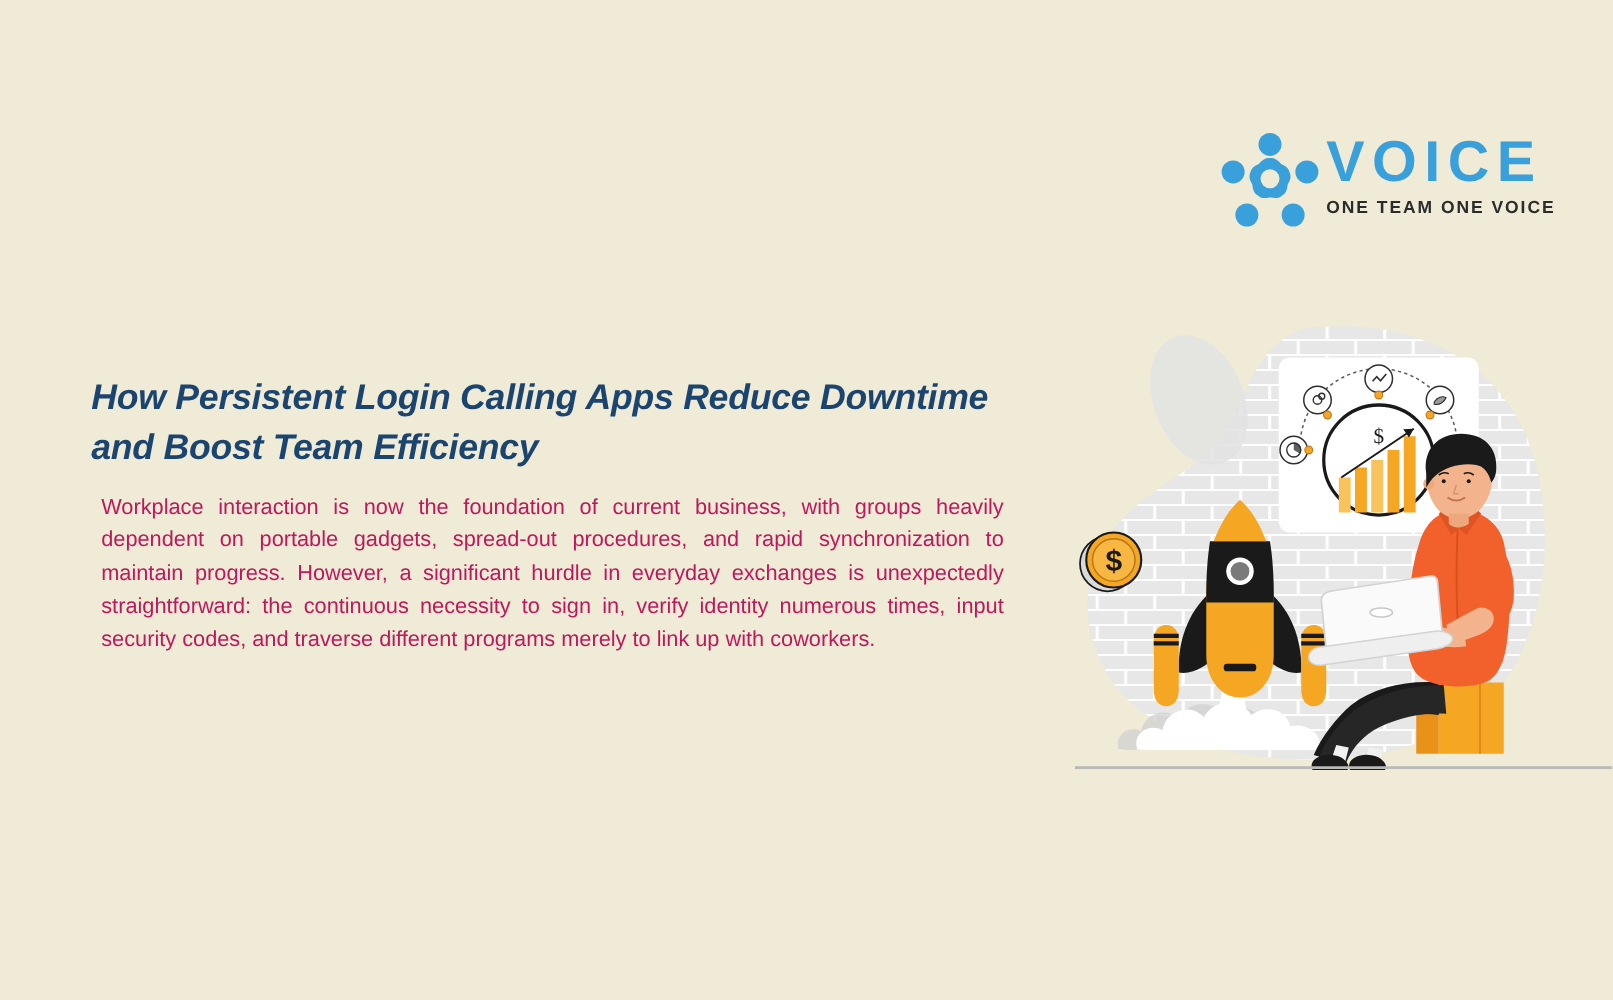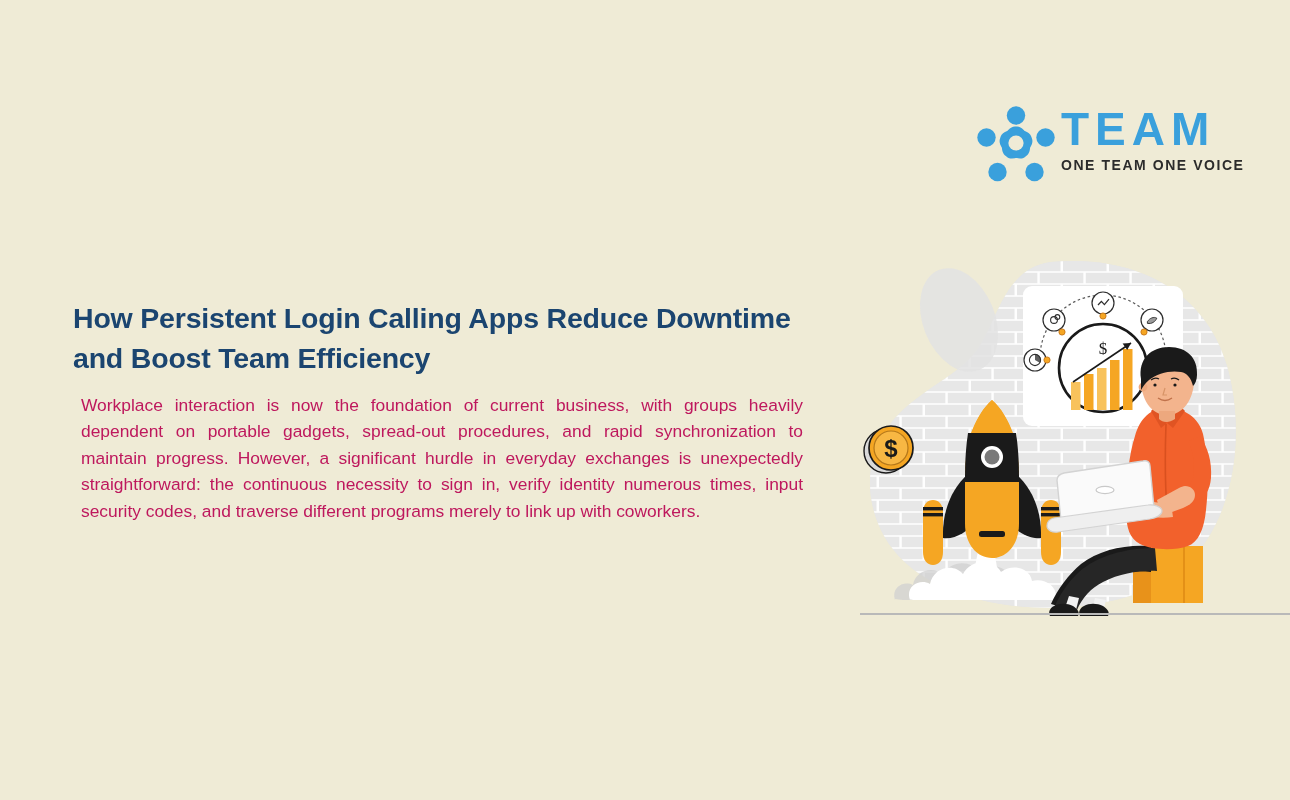--- a/index.html
+++ b/index.html
@@ -69,20 +69,21 @@
     top: 298px;
     width: 735px;
   }
   .headline {
     margin: 0;
     font-size: 28.5px;
     font-weight: bold;
     color: #1B4570;
     line-height: 40px;
     letter-spacing: -0.2px;
+    font-style: italic;
   }
   .body-copy {
     margin: 14px 0 0 8px;
     width: 722px;
     font-size: 17.4px;
     color: #be185d;
     line-height: 26.4px;
     text-align: justify;
     text-justify: inter-word;
   }
@@ -125,21 +126,21 @@
             <path d="M41 27.5 c8.6 0 15.6 4.0 15.6 8.6 0 3.2 -6.4 7.3 -15.6 7.3 -9.2 0 -15.6 -4.1 -15.6 -7.3 0 -4.6 7.0 -8.6 15.6 -8.6 Z" transform="rotate(216 41 41)"></path>
             <path d="M41 27.5 c8.6 0 15.6 4.0 15.6 8.6 0 3.2 -6.4 7.3 -15.6 7.3 -9.2 0 -15.6 -4.1 -15.6 -7.3 0 -4.6 7.0 -8.6 15.6 -8.6 Z" transform="rotate(288 41 41)"></path>
           </g>
 
           <circle cx="41" cy="41" r="7.6" fill="#EFEBD6"></circle>
         </g>
       </svg>
     </div>
 
     <div class="logo-wordmark">
-      <div class="logo-name">TEAM</div>
+      <div class="logo-name">VOICE</div>
       <div class="logo-tagline">ONE TEAM ONE VOICE</div>
     </div>
 
   </div>
 
   <div class="text-col">
     <h1 class="headline">How Persistent Login Calling Apps Reduce Downtime and Boost Team Efficiency</h1>
     <p class="body-copy">Workplace interaction is now the foundation of current business, with groups heavily dependent on portable gadgets, spread-out procedures, and rapid synchronization to maintain progress. However, a significant hurdle in everyday exchanges is unexpectedly straightforward: the continuous necessity to sign in, verify identity numerous times, input security codes, and traverse different programs merely to link up with coworkers.</p>
   </div>
 

